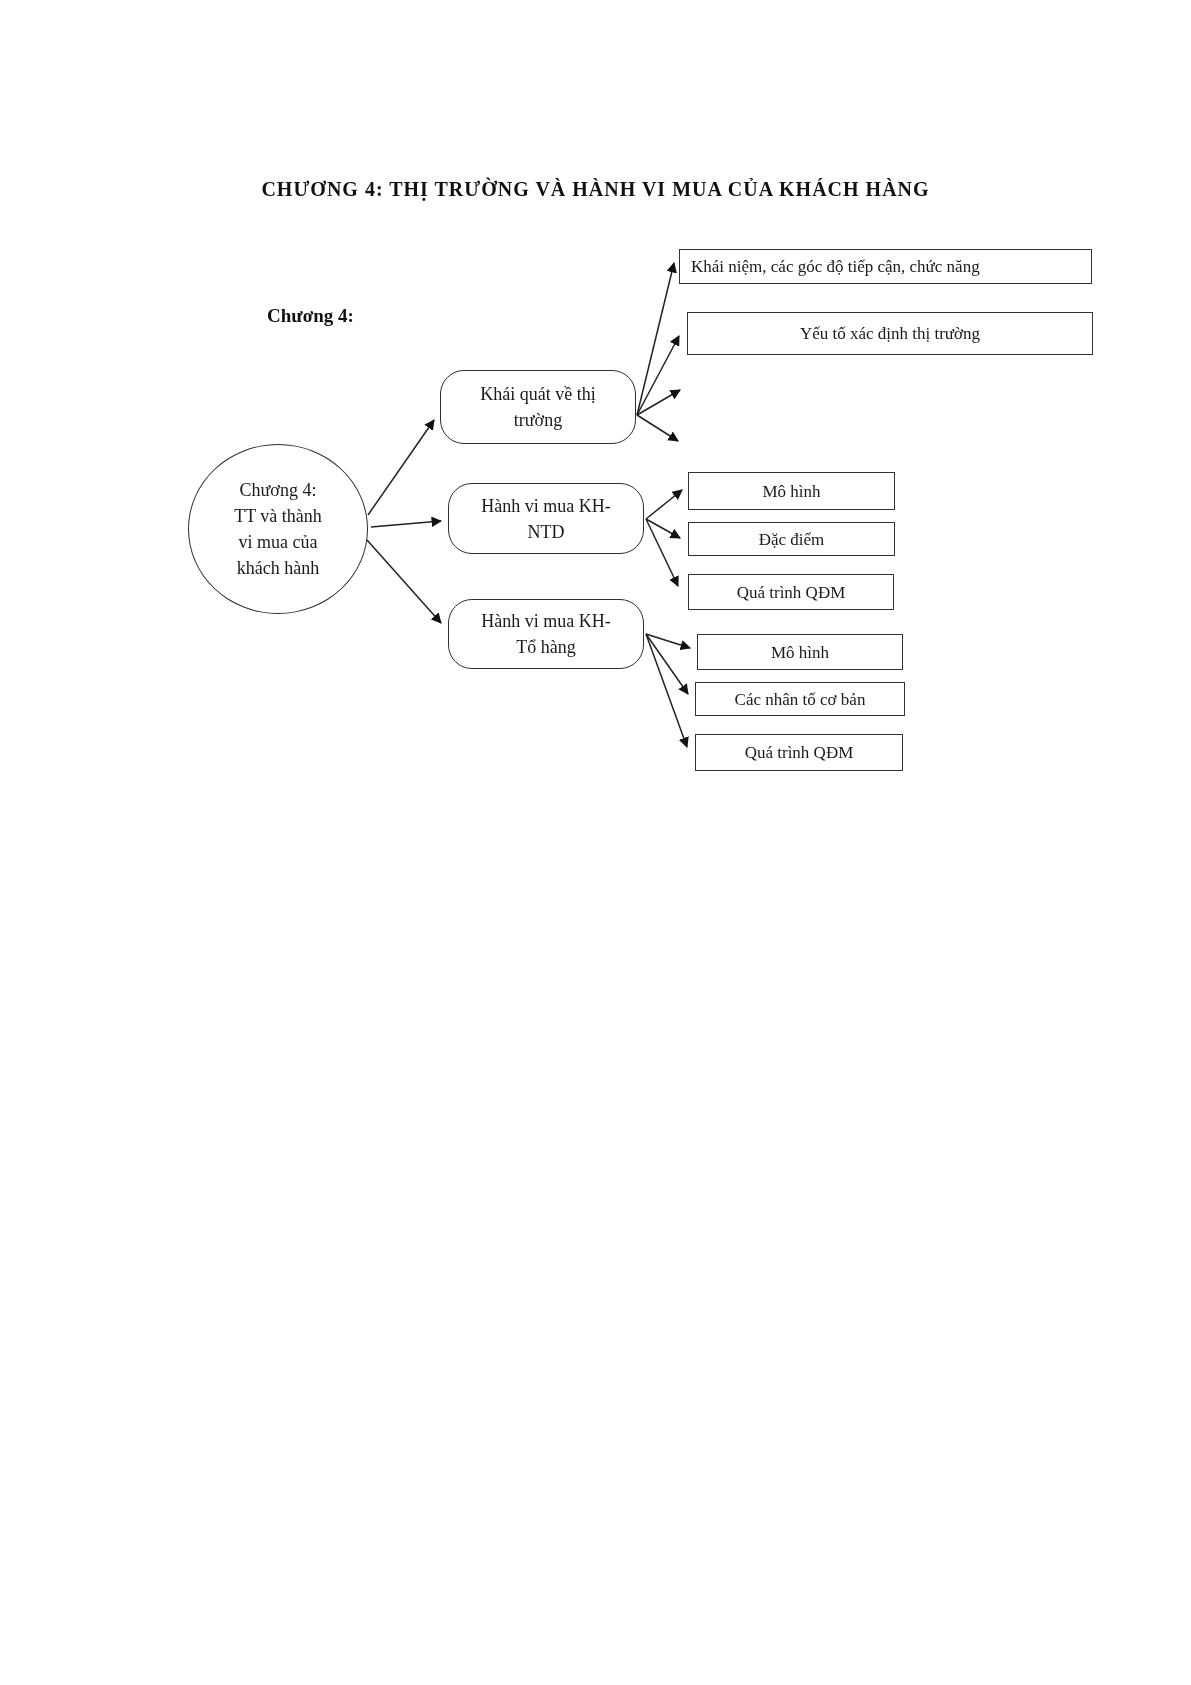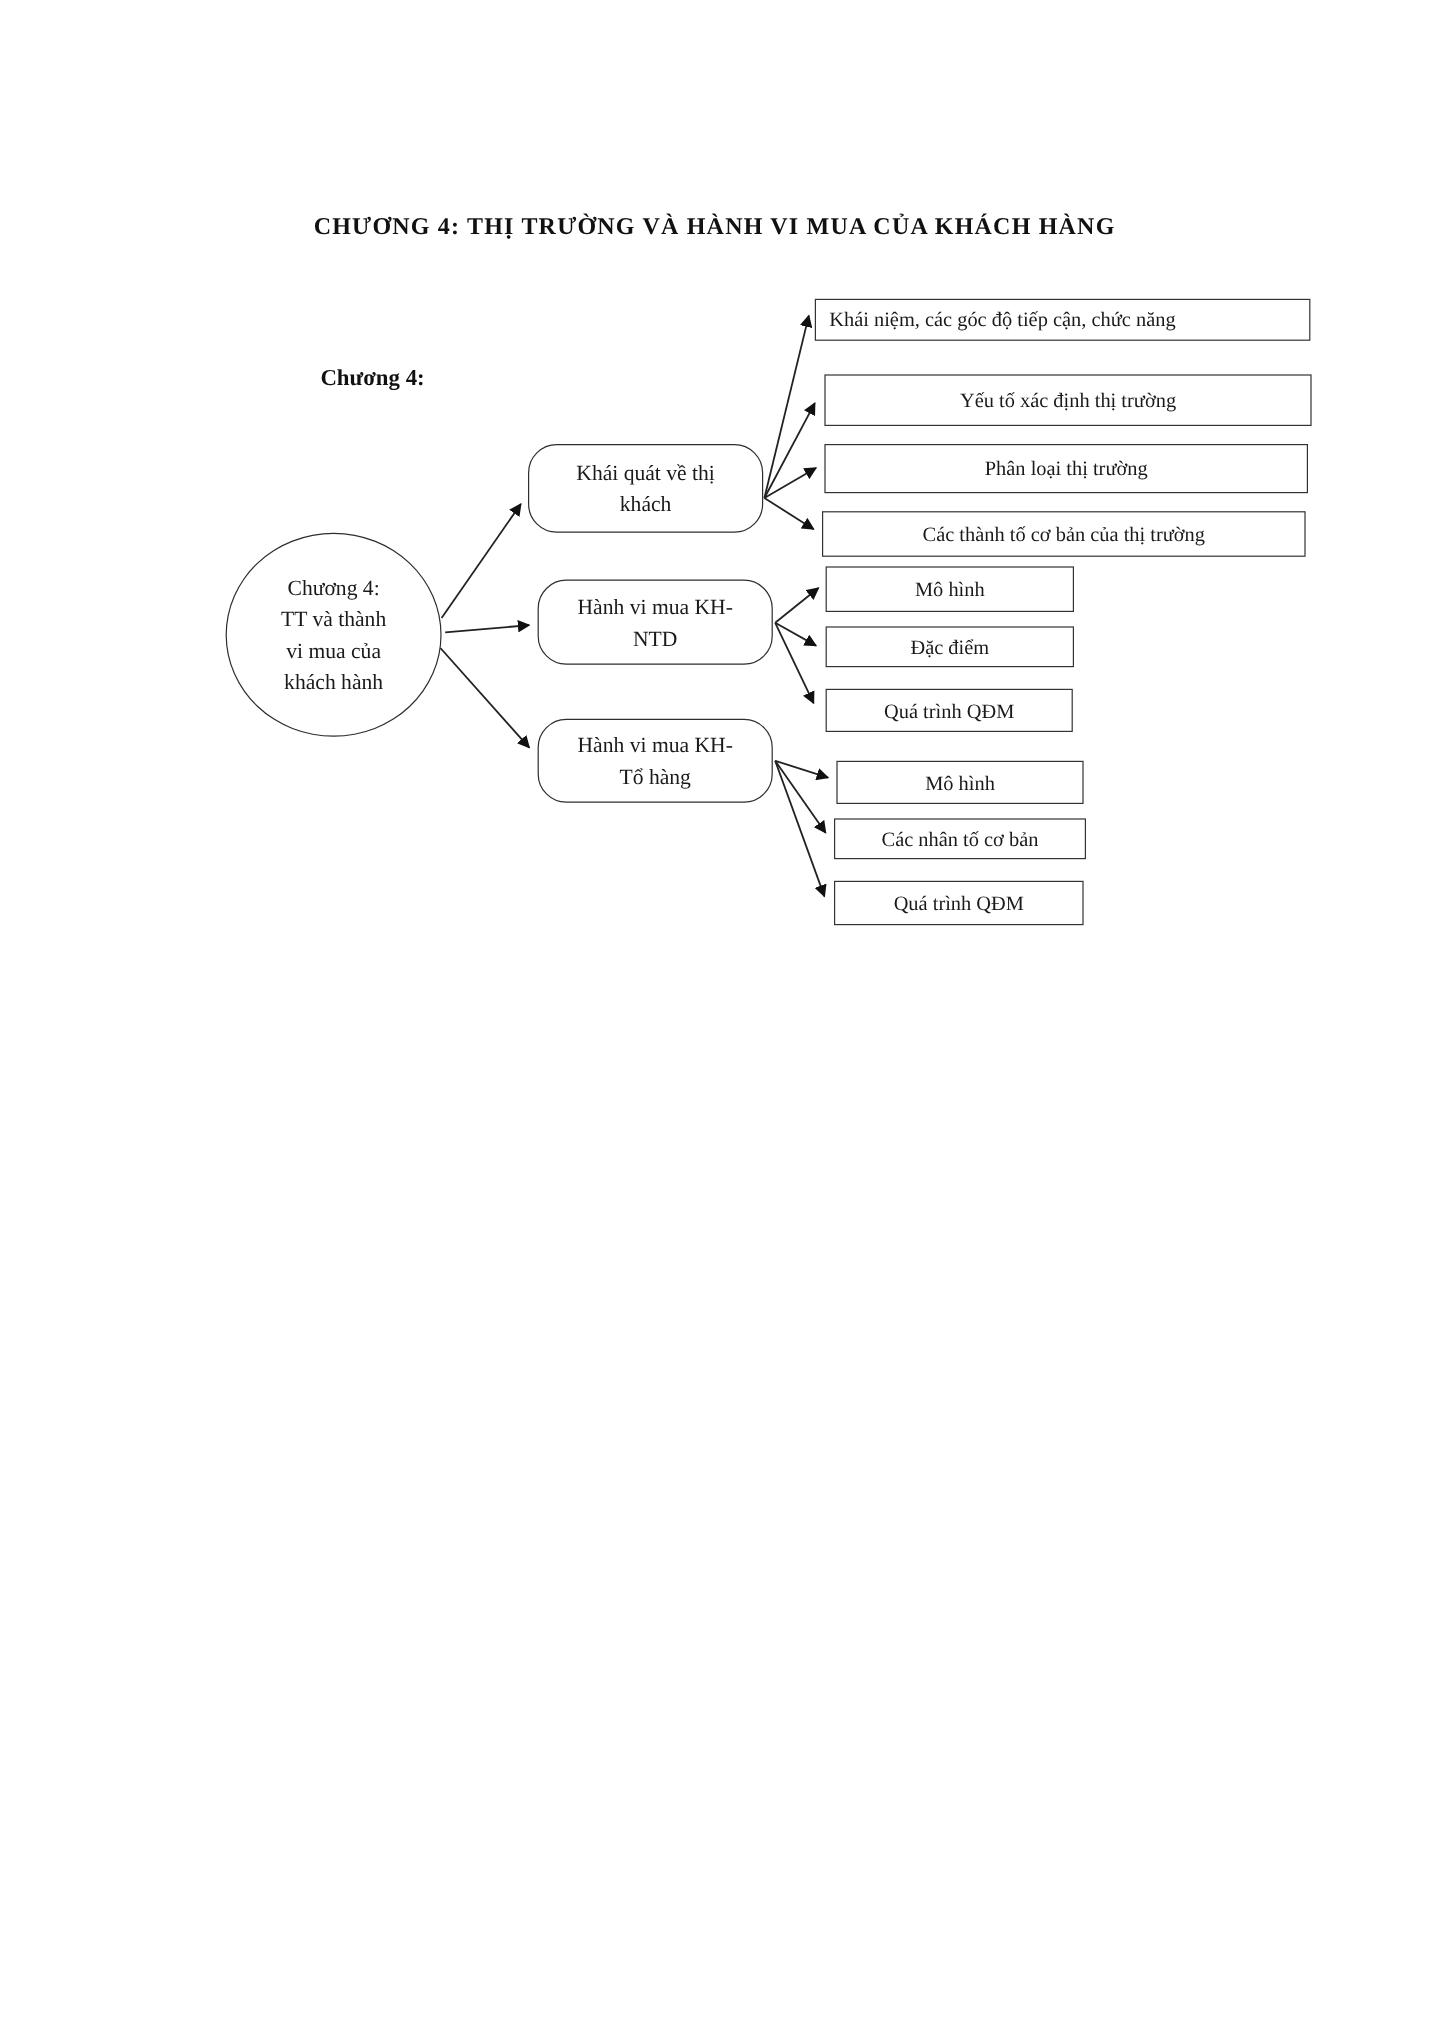--- a/index.html
+++ b/index.html
@@ -139,35 +139,33 @@
 
   <div class="node root-circle" style="left:188px; top:407px; width:180px; height:170px;">
     <div>Chương 4:</div>
     <div>TT và thành</div>
     <div>vi mua của</div>
     <div>khách hành</div>
   </div>
 
   <div class="node branch" style="left:440px; top:333px; width:196px; height:74px;">
     <div>Khái quát về thị</div>
-    <div>khách</div>
+    <div>trường</div>
   </div>
   <div class="node branch" style="left:448px; top:446px; width:196px; height:71px;">
     <div>Hành vi mua KH-</div>
     <div>NTD</div>
   </div>
   <div class="node branch" style="left:448px; top:562px; width:196px; height:70px;">
     <div>Hành vi mua KH-</div>
     <div>Tổ hàng</div>
   </div>
 
   <div class="node leaf align-left" style="left:679px; top:212px; width:413px; height:35px;">Khái niệm,  các góc độ tiếp cận, chức năng</div>
   <div class="node leaf" style="left:687px; top:275px; width:406px; height:43px;">Yếu tố xác định thị trường</div>
-  <div class="node leaf" style="left:687px; top:333px; width:403px; height:41px;">Phân loại thị trường</div>
-  <div class="node leaf" style="left:685px; top:389px; width:403px; height:38px;">Các thành tố cơ bản của thị trường</div>
 
   <div class="node leaf" style="left:688px; top:435px; width:207px; height:38px;">Mô hình</div>
   <div class="node leaf" style="left:688px; top:485px; width:207px; height:33px;">Đặc điểm</div>
   <div class="node leaf" style="left:688px; top:537px; width:206px; height:36px;">Quá trình QĐM</div>
 
   <div class="node leaf" style="left:697px; top:597px; width:206px; height:36px;">Mô hình</div>
   <div class="node leaf" style="left:695px; top:645px; width:210px; height:33px;">Các nhân tố cơ bản</div>
   <div class="node leaf" style="left:695px; top:697px; width:208px; height:37px;">Quá trình QĐM</div>
 
   <div class="artifact-solid"></div>

